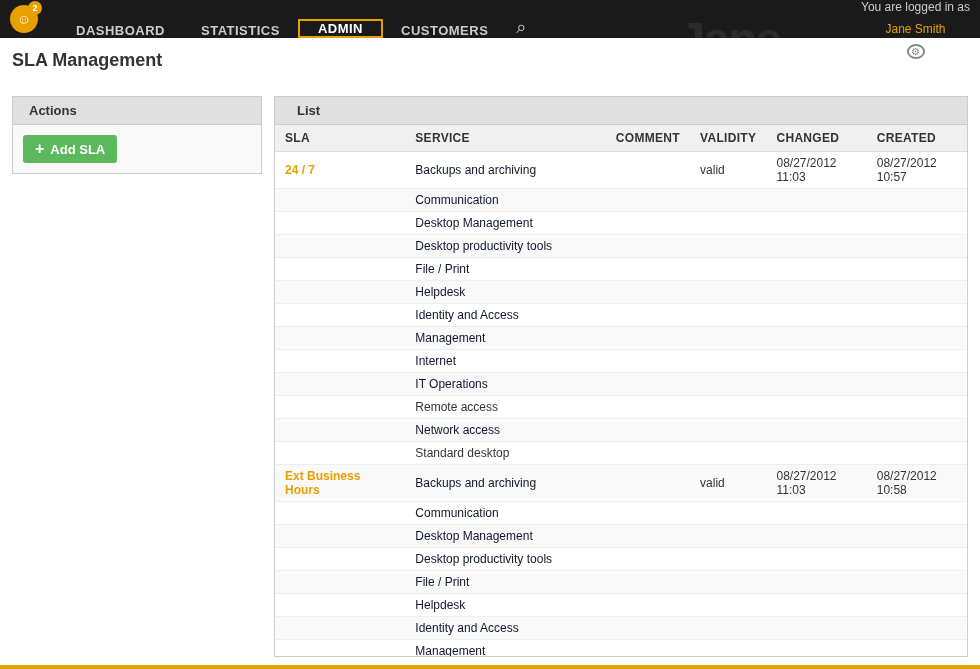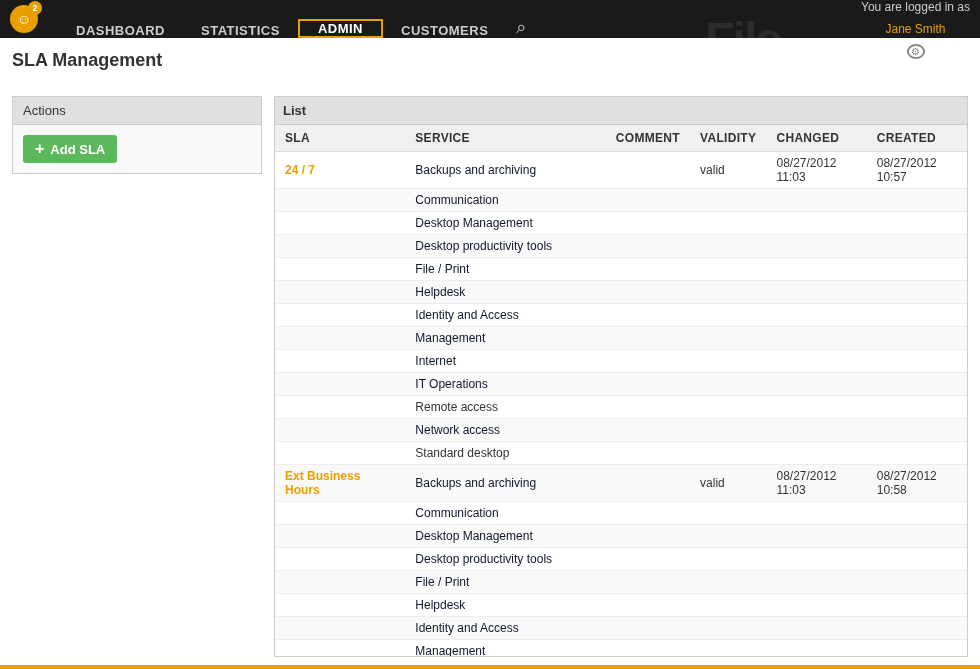--- a/index.html
+++ b/index.html
@@ -111,22 +111,22 @@
       overflow: hidden;
     }
 
     
     #sidebar {
       width: 250px;
       flex-shrink: 0;
     }
     #sidebar-header {
       background: #e0e0e0;
-      padding: 6px 10px;
-      font-weight: normal;
+      padding: 6px 16px;
+      font-weight: bold;
       font-size: 13px;
       border: 1px solid #ccc;
     }
     #sidebar-body {
       border: 1px solid #ccc;
       border-top: none;
       padding: 10px;
       background: #f9f9f9;
     }
     #add-sla-btn {
@@ -149,21 +149,21 @@
 
     
     #main-area {
       flex: 1;
       overflow: hidden;
       display: flex;
       flex-direction: column;
     }
     #list-header {
       background: #e0e0e0;
-      padding: 6px 8px;
+      padding: 6px 22px;
       font-weight: bold;
       font-size: 13px;
       border: 1px solid #ccc;
     }
     #list-body {
       border: 1px solid #ccc;
       border-top: none;
       flex: 1;
       overflow-y: auto;
     }
@@ -223,21 +223,21 @@
   </div>
   <nav id="nav">
     <a class="nav-item">DASHBOARD</a>
     <a class="nav-item">STATISTICS</a>
     <a class="nav-item active">ADMIN</a>
     <a class="nav-item">CUSTOMERS</a>
     <div style="display:flex;align-items:center;padding:0 10px;">
       <span style="color:#ccc;font-size:18px;">⌕</span>
     </div>
   </nav>
-  <div id="otrs-watermark">File</div>
+  <div id="otrs-watermark">Jane</div>
   <div id="header-right">
     <span>You are logged in as</span>
     <span style="color:#e8a000;">Jane Smith</span>
     <div id="settings-icon">⚙</div>
   </div>
 </div>
 
 <div id="page">
   <div id="page-title">SLA Management</div>
   <div id="content-area">

